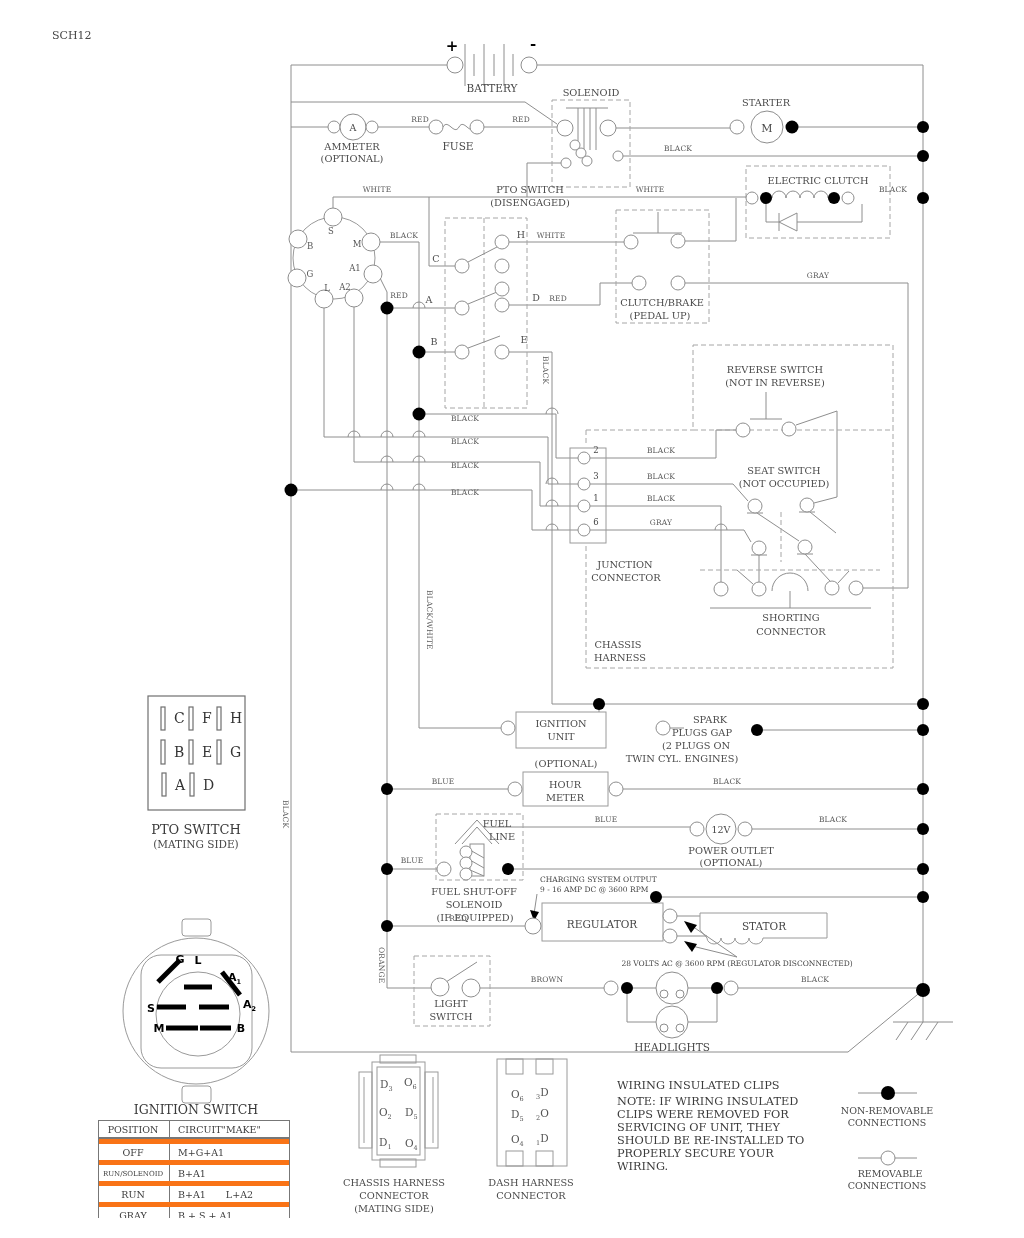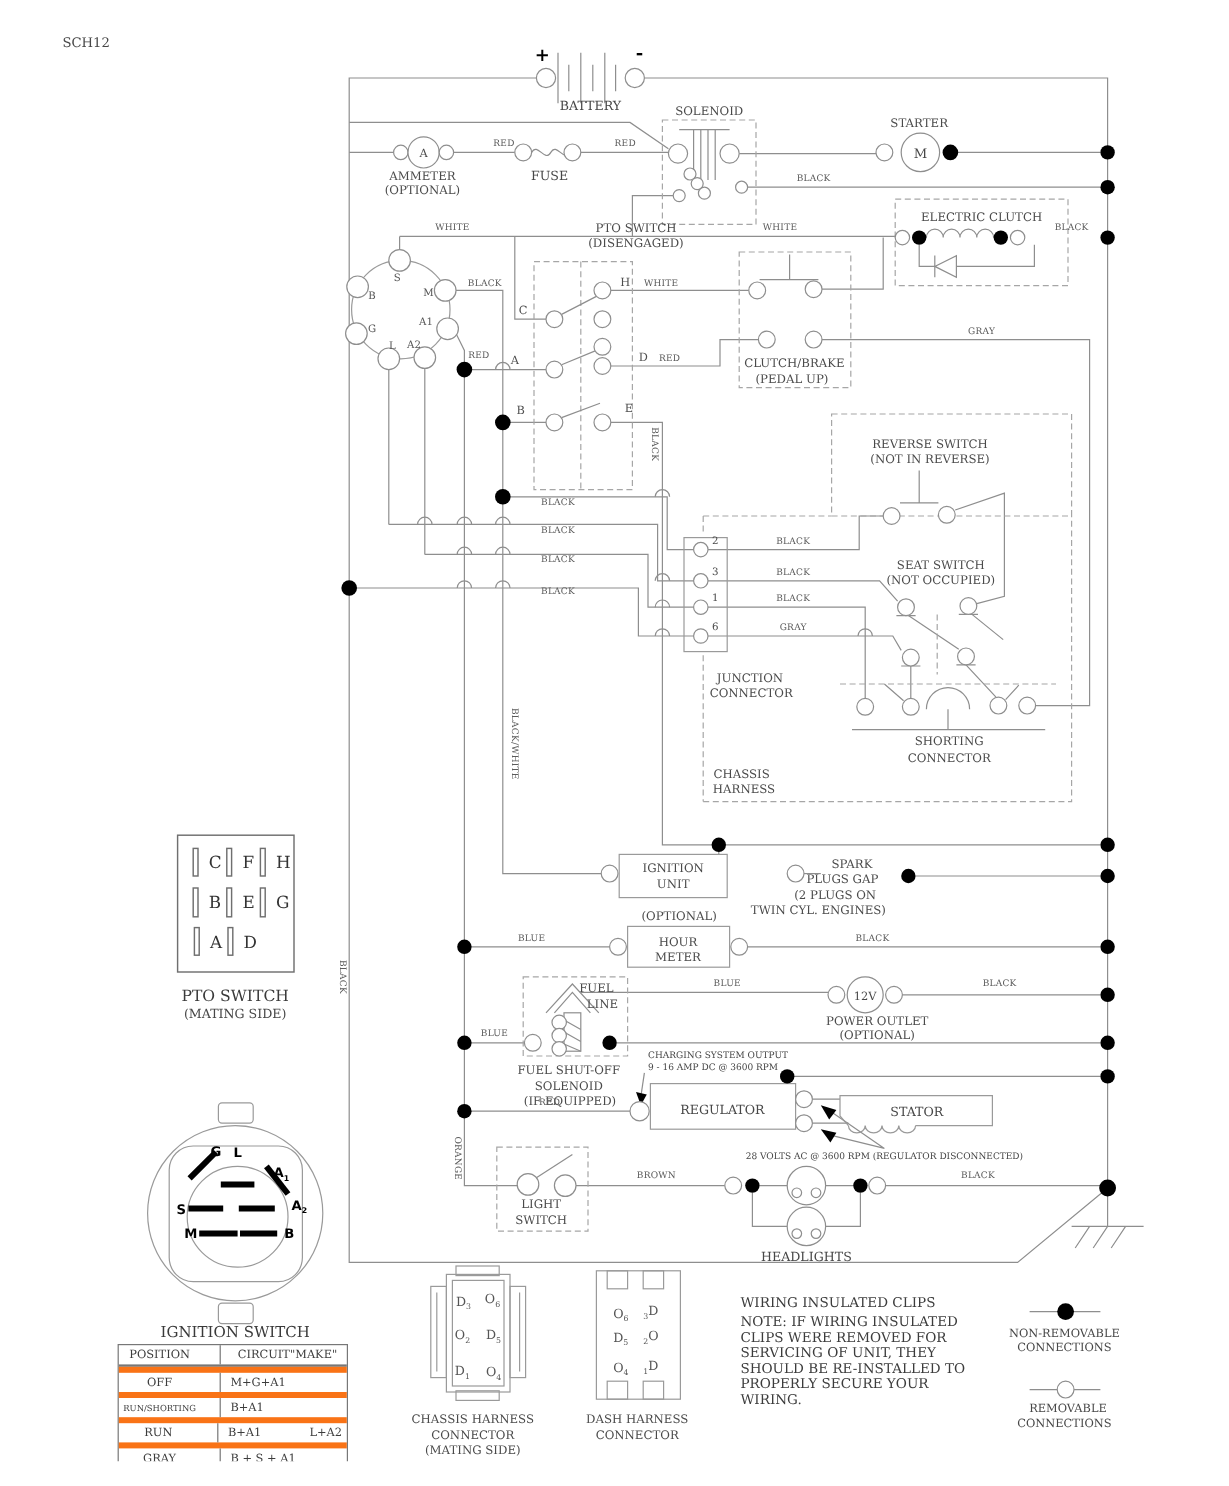--- a/index.html
+++ b/index.html
@@ -32,25 +32,25 @@
   .sub{font-size:6.5px}
   .icl{font-family:"DejaVu Sans",sans-serif;font-weight:bold;font-size:11px;fill:#000}
   .pm{font-size:14px;fill:#333}
   .pc{font-size:8.5px;fill:#555}
   
   .mtable{position:absolute;left:98px;top:1120px;width:190px;border:1px solid #777;
           font-size:9.5px;color:#3c3c3c;background:#fff}
   .mtable .tr{display:flex;border-top:5px solid #f97316}
   .mtable .tr:first-child{border-top:none;border-bottom:2px solid #777}
   .mtable .c1{width:66px;border-right:1px solid #777;text-align:center;
-              padding:3px 17px 2px 1px;white-space:nowrap}
+              padding:3px 3px 2px 1px;white-space:nowrap}
   .mtable .c2{flex:1;padding:3px 4px 2px 8px;display:flex;white-space:nowrap}
-  .mtable .hdr2{justify-content:flex-end;padding-right:8px}
+  .mtable .hdr2{justify-content:flex-start;padding-right:8px}
   .mtable .small{font-size:7px;padding-top:5px}
-  .mtable .mk2{margin-left:40px}
+  .mtable .mk2{margin-left:20px}
 </style>
 </head>
 <body>
 
 <div class="stage">
 <svg width="1024" height="1238" viewBox="0 0 1024 1238">
 
   <g>
     <path class="w" d="M447,65 H291 V1052 H848 L923,990"></path>
     <path class="w" d="M537,65 H923 V1022"></path>
@@ -490,21 +490,21 @@
       <span>"MAKE"</span>
     </div>
   </div>
   <div class="tr">
     <div class="c1">OFF</div>
     <div class="c2">
           <span>M+G+A1</span>
         </div>
   </div>
   <div class="tr">
-    <div class="c1 small">RUN/SHORTING</div>
+    <div class="c1 small">RUN/SOLENOID</div>
     <div class="c2">
           <span>B+A1</span>
         </div>
   </div>
   <div class="tr">
     <div class="c1">RUN</div>
     <div class="c2">
           <span>B+A1</span>
       <span class="mk2">L+A2</span>
         </div>

